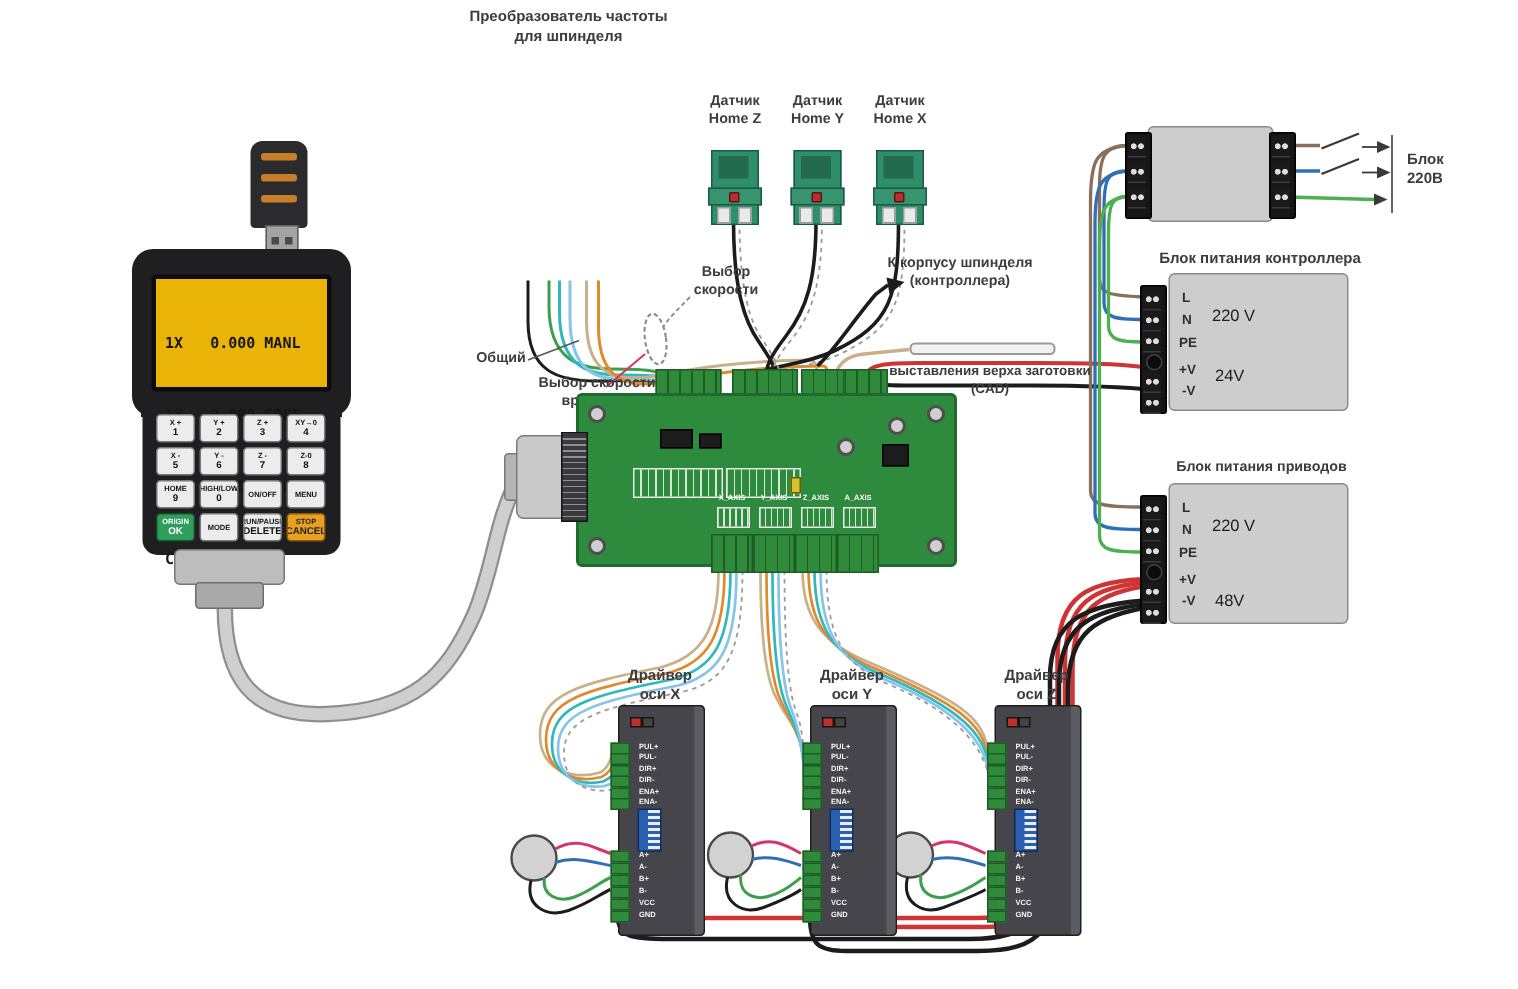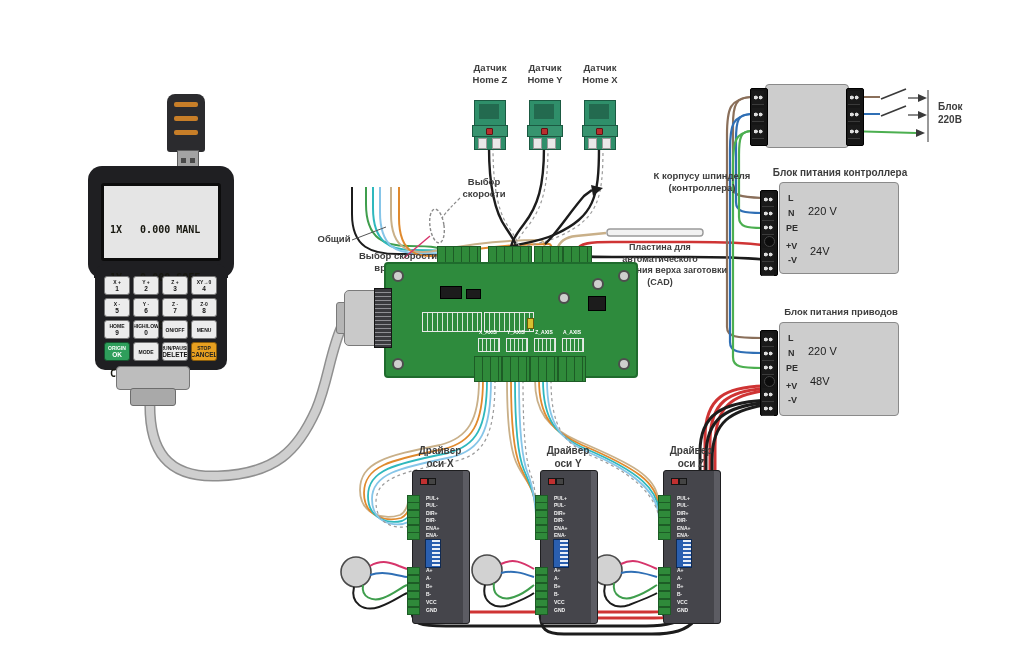--- a/index.html
+++ b/index.html
@@ -6,21 +6,21 @@
   #canvas{position:relative;width:1012px;height:659px;background:#ffffff;overflow:hidden;
           font-family:"Liberation Sans",sans-serif;}
   .abs{position:absolute;}
   .lbl{position:absolute;font-weight:bold;color:#3d3d3d;text-align:center;line-height:1.3;}
   svg{position:absolute;left:0;top:0;}
 
   
   .remote-head{position:absolute;left:88px;top:166px;width:146px;height:112px;background:#1f1f22;border-radius:14px;}
   .remote-body{position:absolute;left:95px;top:264px;width:132px;height:106px;background:#1f1f22;border-radius:10px;}
   .remote-neck{position:absolute;left:94px;top:252px;width:134px;height:26px;background:#1f1f22;}
-  .lcd{position:absolute;left:101px;top:183px;width:120px;height:78px;background:#e5e5e5;border:3px solid #0c0c0c;
+  .lcd{position:absolute;left:101px;top:183px;width:120px;height:78px;background:#eab308;border:3px solid #0c0c0c;
        border-radius:3px;box-sizing:border-box;padding:4px 6px;
        font-family:"DejaVu Sans Mono",monospace;font-size:10px;font-weight:bold;color:#17170f;
        line-height:16px;white-space:pre;}
   .keypad{position:absolute;left:104px;top:276px;display:grid;grid-template-columns:repeat(4,26px);
           grid-auto-rows:19px;gap:3px;}
   .key{background:#ececec;border:1px solid #777;border-radius:3px;display:flex;flex-direction:column;
        align-items:center;justify-content:center;overflow:hidden;color:#111;}
   .key .t{font-size:5px;font-weight:bold;line-height:6px;white-space:nowrap;}
   .key .b{font-size:6.5px;font-weight:bold;line-height:7px;}
   .key.green{background:#2e9e5b;color:#fff;border-color:#14522d;}
@@ -228,20 +228,24 @@
   </g>
 
   <g>
     <ellipse cx="437" cy="226" rx="7" ry="17" fill="none" stroke="#8a8a8a" stroke-width="1.4" stroke-dasharray="3,2" transform="rotate(-8 437 226)"></ellipse>
     <path d="M404,258 L430,236" stroke="#d6356b" stroke-width="1.4" fill="none"></path>
     <path d="M352,240 L386,227" stroke="#555" stroke-width="1" fill="none"></path>
     <path d="M460,198 C452,206 446,212 442,218" stroke="#8a8a8a" stroke-width="1.2" stroke-dasharray="3,2" fill="none"></path>
   </g>
 </svg>
 
+<div class="lbl" style="left:308px;top:5px;width:142px;font-size:10px;">
+  <div>Преобразователь частоты</div>
+      <div>для шпинделя</div>
+</div>
 <div class="lbl" style="left:462px;top:62px;width:56px;font-size:9.5px;">
   <div>Датчик</div>
       <div>Home Z</div>
 </div>
 <div class="lbl" style="left:517px;top:62px;width:56px;font-size:9.5px;">
   <div>Датчик</div>
       <div>Home Y</div>
 </div>
 <div class="lbl" style="left:572px;top:62px;width:56px;font-size:9.5px;">
   <div>Датчик</div>
@@ -256,26 +260,25 @@
 <div class="lbl" style="left:776px;top:306px;width:130px;font-size:9.5px;">Блок питания приводов</div>
 <div class="lbl" style="left:448px;top:176px;width:72px;font-size:9.5px;">
   <div>Выбор</div>
       <div>скорости</div>
 </div>
 <div class="lbl" style="left:312px;top:233px;width:44px;font-size:9.5px;">Общий</div>
 <div class="lbl" style="left:340px;top:250px;width:116px;font-size:9.5px;">
   <div>Выбор скорости</div>
       <div>вращения</div>
 </div>
-<div class="lbl" style="left:634px;top:170px;width:136px;font-size:9.5px;">
+<div class="lbl" style="left:572px;top:170px;width:136px;font-size:9.5px;">
   <div>К корпусу шпинделя</div>
       <div>(контроллера)</div>
 </div>
 <div class="lbl" style="left:592px;top:242px;width:136px;font-size:9px;">
-  <div>Пластина для автоматического</div>
       <div>выставления верха заготовки</div>
       <div>(CAD)</div>
 </div>
 <div class="lbl" style="left:402px;top:444px;width:76px;font-size:10px;">
   <div>Драйвер</div>
       <div>оси X</div>
 </div>
 <div class="lbl" style="left:530px;top:444px;width:76px;font-size:10px;">
   <div>Драйвер</div>
       <div>оси Y</div>
@@ -435,21 +438,21 @@
       <div class="tcell" style="top:71px;"></div>
 </div>
 
 <div class="grayBox" style="left:779px;top:322px;width:118px;height:92px;">
   <span class="psu-lab" style="left:8px;top:10px;">L</span>
   <span class="psu-lab" style="left:8px;top:25px;">N</span>
   <span class="psu-lab" style="left:6px;top:40px;">PE</span>
   <span class="psu-lab" style="left:6px;top:58px;">+V</span>
   <span class="psu-lab" style="left:8px;top:72px;">-V</span>
   <span class="psu-v" style="left:28px;top:22px;">220 V</span>
-  <span class="psu-v" style="left:30px;top:52px;text-align:center;">48V</span>
+  <span class="psu-v" style="left:30px;top:72px;text-align:center;">48V</span>
 </div>
 <div class="tstrip" style="left:760px;top:330px;height:84px;">
   <div class="tcell" style="top:2px;"></div>
       <div class="tcell" style="top:16px;"></div>
       <div class="tcell" style="top:30px;"></div>
   <div class="screwdot" style="top:45px;"></div>
   <div class="tcell" style="top:57px;"></div>
       <div class="tcell" style="top:71px;"></div>
 </div>
 

